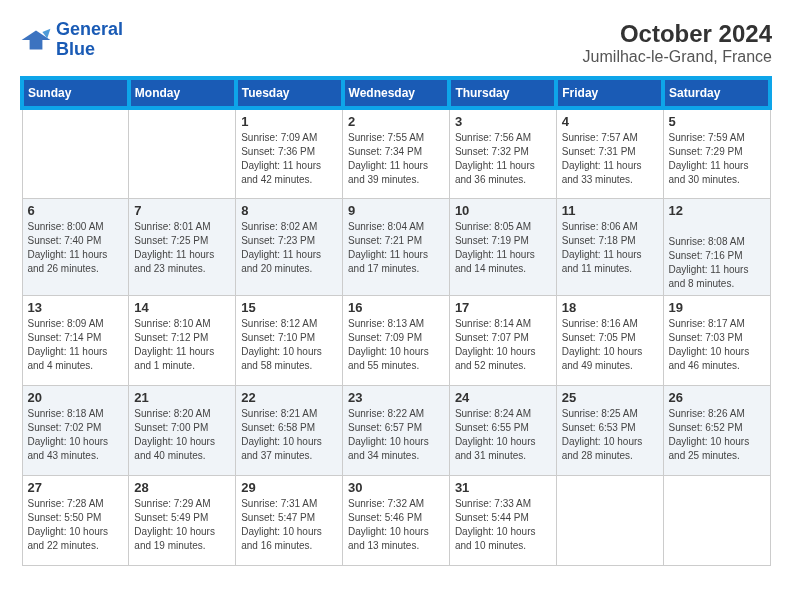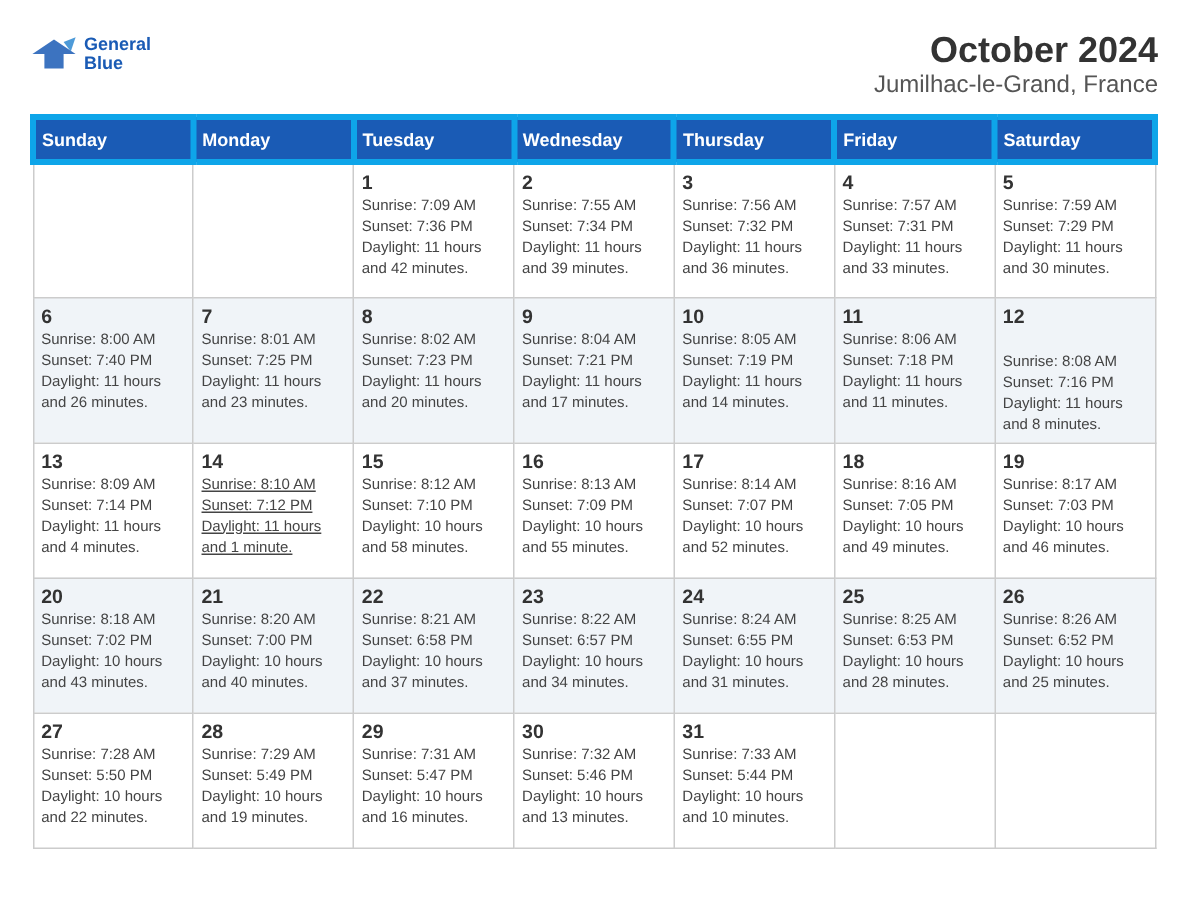--- a/index.html
+++ b/index.html
@@ -15,21 +15,21 @@
       justify-content: space-between;
       align-items: flex-start;
       margin-bottom: 10px;
     }
     .logo {
       display: flex;
       align-items: center;
       gap: 4px;
     }
     .logo-text {
-      font-size: 12px;
+      font-size: 18px;
       font-weight: bold;
       color: #333;
       line-height: 1.1;
     }
     .logo-text span {
       color: #1a5bb5;
     }
     .logo-bird {
       width: 32px;
       height: 32px;
@@ -199,21 +199,21 @@
       </tr>
       <tr>
         <td>
           <span class="day-number">13</span>
           <div class="day-info" style="white-space: pre-line;">Sunrise: 8:09 AM
 Sunset: 7:14 PM
 Daylight: 11 hours and 4 minutes.</div>
         </td>
         <td>
           <span class="day-number">14</span>
-          <div class="day-info" style="white-space: pre-line; text-decoration: underline;">Sunrise: 8:10 AM
+          <div class="day-info" style="white-space: pre-line;">Sunrise: 8:10 AM
 Sunset: 7:12 PM
 Daylight: 11 hours and 1 minute.</div>
         </td>
         <td>
           <span class="day-number">15</span>
           <div class="day-info" style="white-space: pre-line;">Sunrise: 8:12 AM
 Sunset: 7:10 PM
 Daylight: 10 hours and 58 minutes.</div>
         </td>
         <td>

